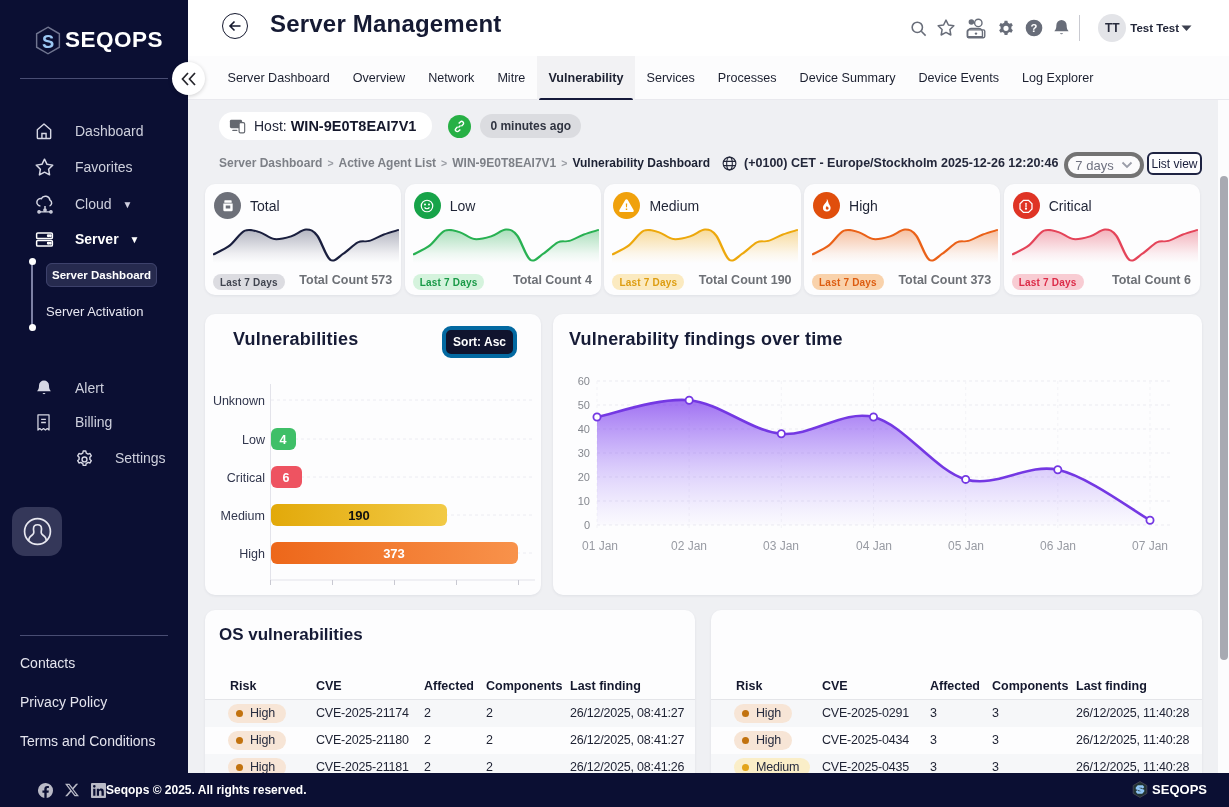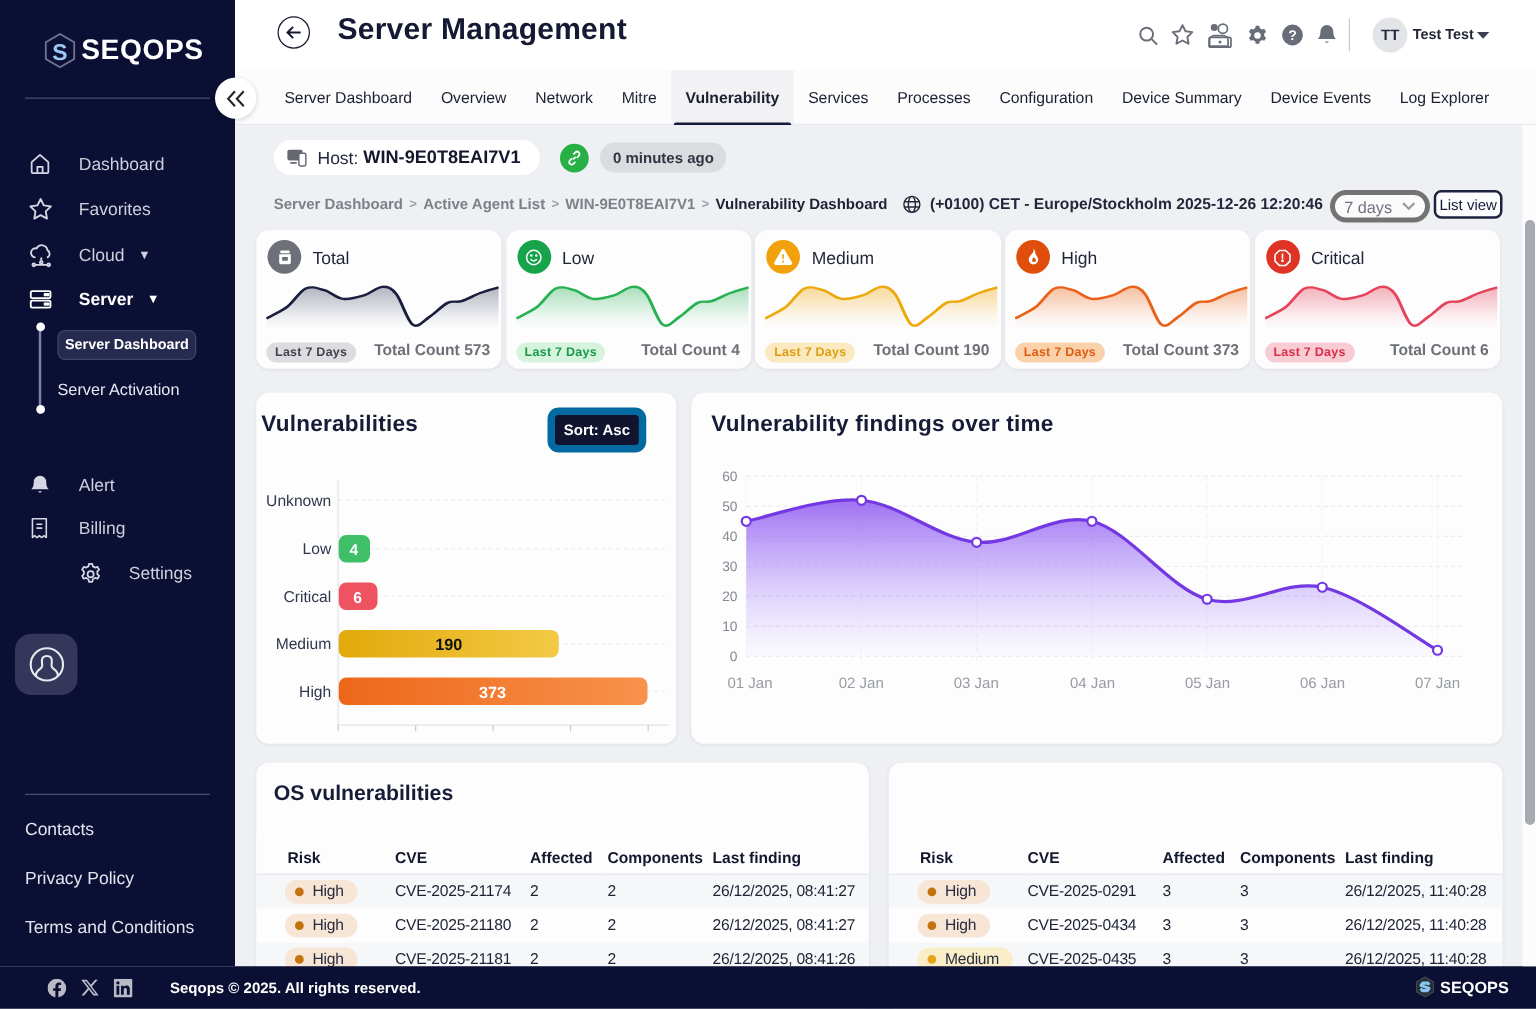--- a/index.html
+++ b/index.html
@@ -1,32 +1,32 @@
 <!DOCTYPE html>
 <html><head>
 <meta charset="utf-8">
 <style>
   * { margin:0; padding:0; box-sizing:border-box; }
   html,body { width:1229px; height:807px; overflow:hidden; font-family:"Liberation Sans", sans-serif; background:#eff0f3; }
   #sidebar { position:absolute; left:0; top:0; width:188px; height:773px; background:#0b0f33; z-index:5; }
   #logo { position:absolute; left:5px; top:14px; width:188px; height:52px; display:flex; align-items:center; justify-content:center; gap:4px; }
   #logo .word { color:#fff; font-weight:bold; font-size:22.5px; letter-spacing:0.5px; }
   .sdiv { position:absolute; left:20px; width:148px; height:1px; background:#494d73; }
-  .navitem { position:absolute; left:0; width:188px; height:26px; display:flex; align-items:center; color:#ced0dd; font-size:14px; }
+  .navitem { position:absolute; left:12px; width:188px; height:26px; display:flex; align-items:center; color:#ced0dd; font-size:14px; }
   .navitem .nicon { width:20px; height:20px; margin-left:22px; margin-right:21px; flex:none; }
   .caret { margin-left:11px; font-size:10px; color:#cfcfdf; }
   #subwrap { position:absolute; left:0; top:258px; width:188px; height:76px; }
   #subline { position:absolute; left:31px; top:3px; width:1.5px; height:70px; background:#7d81a5; }
   .subdot { position:absolute; left:28.5px; width:7px; height:7px; border-radius:50%; background:#fff; }
   .subitem { position:absolute; left:46px; font-size:13px; color:#e8e8f2; }
   #subactive { background:#262a4e; border:1px solid #3d416b; border-radius:6px; padding:5px 5px; color:#fff; font-weight:bold; font-size:11.5px; }
   #userbox { position:absolute; left:12px; top:507px; width:50px; height:49px; background:#343759; border-radius:13px; display:flex; align-items:center; justify-content:center; }
   .slink { position:absolute; left:20px; color:#e4e4ee; font-size:14px; }
   #footer { position:absolute; left:0; top:773px; width:1229px; height:34px; background:#0b0f33; z-index:6; display:flex; align-items:center; }
-  #footer .ftext { color:#fff; font-size:12px; font-weight:bold; margin-left:30px; }
+  #footer .ftext { color:#fff; font-size:12px; font-weight:bold; }
   #flogo { position:absolute; right:22px; top:8px; display:flex; align-items:center; gap:4px; color:#fff; font-weight:bold; font-size:13px; }
   .fsocial { display:flex; gap:12px; margin-left:38px; align-items:center; }
   #main { position:absolute; left:188px; top:0; width:1041px; height:773px; }
   #header { position:absolute; left:0; top:0; width:1041px; height:56px; background:#fff; }
   #backbtn { position:absolute; left:34px; top:13px; width:26px; height:26px; border:1.8px solid #15192f; border-radius:50%; display:flex; align-items:center; justify-content:center; }
   #htitle { position:absolute; left:82px; top:10px; font-size:24px; font-weight:bold; color:#151a33; letter-spacing:0.2px; }
   #hicons { position:absolute; right:0px; top:14px; display:flex; align-items:center; gap:8px; }
   #tabs { position:absolute; left:0; top:56px; width:1041px; height:44px; background:#fcfcfd; border-bottom:1px solid #e9e9ee; display:flex; align-items:center; }
   .tab { font-size:12.6px; color:#1c2030; padding:0 11.5px; height:44px; display:flex; align-items:center; position:relative; white-space:nowrap; }
   .tab.active { background:#f2f2f4; font-weight:bold; }
@@ -49,22 +49,22 @@
   #cards { position:absolute; left:17px; top:84px; width:1008px; height:112px; display:flex; gap:3.5px; }
   .scard { width:196.2px; height:111px; background:#fdfdfe; border-radius:10px; box-shadow:0 1px 3px rgba(20,24,50,0.07); position:relative; }
   .scard .ichead { position:absolute; left:9px; top:8px; display:flex; align-items:center; gap:9px; }
   .scard .cic { width:27px; height:27px; border-radius:50%; display:flex; align-items:center; justify-content:center; }
   .scard .ctitle { font-size:14px; color:#1f2436; }
   .scard svg.spark { position:absolute; left:8px; top:33px; }
   .scard .badge { position:absolute; left:8px; bottom:5px; height:16px; border-radius:9px; font-size:10px; font-weight:bold; display:flex; align-items:center; padding:0 7px; white-space:nowrap; letter-spacing:0.2px; }
   .scard .tcount { position:absolute; right:9px; bottom:8px; font-size:12.5px; font-weight:bold; color:#6d7076; white-space:nowrap; }
   #midrow { position:absolute; left:17px; top:214px; width:1008px; height:281px; }
   #vulncard { position:absolute; left:0; top:0; width:336px; height:281px; background:#fdfdfe; border-radius:10px; box-shadow:0 1px 3px rgba(20,24,50,0.07); }
-  #vulncard h3 { position:absolute; left:4px; top:15px; font-size:18px; color:#161b36; letter-spacing:0.2px; }
-  #sortbtn { position:absolute; right:24px; top:12px; background:#10142e; border:6px solid #0369a1; color:#fff; font-size:12px; font-weight:bold; border-radius:9px; padding:5px 7px; }
+  #vulncard h3 { position:absolute; left:28px; top:15px; font-size:18px; color:#161b36; letter-spacing:0.2px; }
+  #sortbtn { position:absolute; right:24px; top:12px; background:#10142e; border:4px solid #0369a1; color:#fff; font-size:12px; font-weight:bold; border-radius:9px; padding:5px 7px; }
   #findcard { position:absolute; left:348px; top:0; width:649px; height:281px; background:#fdfdfe; border-radius:10px; box-shadow:0 1px 3px rgba(20,24,50,0.07); }
   #findcard h3 { position:absolute; left:16px; top:15px; font-size:18px; color:#161b36; letter-spacing:0.2px; }
   #tablesrow { position:absolute; left:17px; top:510px; width:1008px; height:163px; }
   .tcard { position:absolute; top:0; width:490px; height:200px; background:#fdfdfe; border-radius:10px; box-shadow:0 1px 3px rgba(20,24,50,0.07); overflow:hidden; }
   .tcard h3 { position:absolute; left:14px; top:15px; font-size:17px; color:#161b36; }
   table.vt { position:absolute; left:0; top:58px; width:100%; border-collapse:collapse; font-size:12.5px; color:#1e2233; table-layout:fixed; }
   table.vt th { text-align:left; font-size:12.5px; color:#14182e; padding:11px 0 6px 0; border-bottom:1px solid #e4e5e9; background:#fdfdfe; white-space:nowrap; }
   table.vt td { padding:4px 0; line-height:19px; white-space:nowrap; letter-spacing:-0.2px; }
   table.vt tr.odd td { background:#f6f7f9; }
   .riskpill { display:inline-flex; align-items:center; gap:7px; border-radius:11px; padding:2px 11px 2px 8px; font-size:12.5px; color:#272c3f; line-height:15px; }
@@ -181,21 +181,20 @@
     </div>
   </div>
   <div id="tabs">
     <div class="tab" style="margin-left:28px;">Server Dashboard</div>
     <div class="tab">Overview</div>
     <div class="tab">Network</div>
     <div class="tab">Mitre</div>
     <div class="tab active">Vulnerability</div>
     <div class="tab">Services</div>
     <div class="tab">Processes</div>
-    <div class="tab">Configuration</div>
     <div class="tab">Device Summary</div>
     <div class="tab">Device Events</div>
     <div class="tab">Log Explorer</div>
   </div>
   <div id="content">
     <div id="hostrow">
       <div id="hostpill">
         <svg width="18" height="15" viewBox="0 0 20 16" fill="#64686f">
             <rect x="1" y="0.5" width="13.5" height="9.5" rx="1.6"></rect>
             <rect x="3.5" y="11.5" width="6" height="1.6" rx="0.8"></rect>

